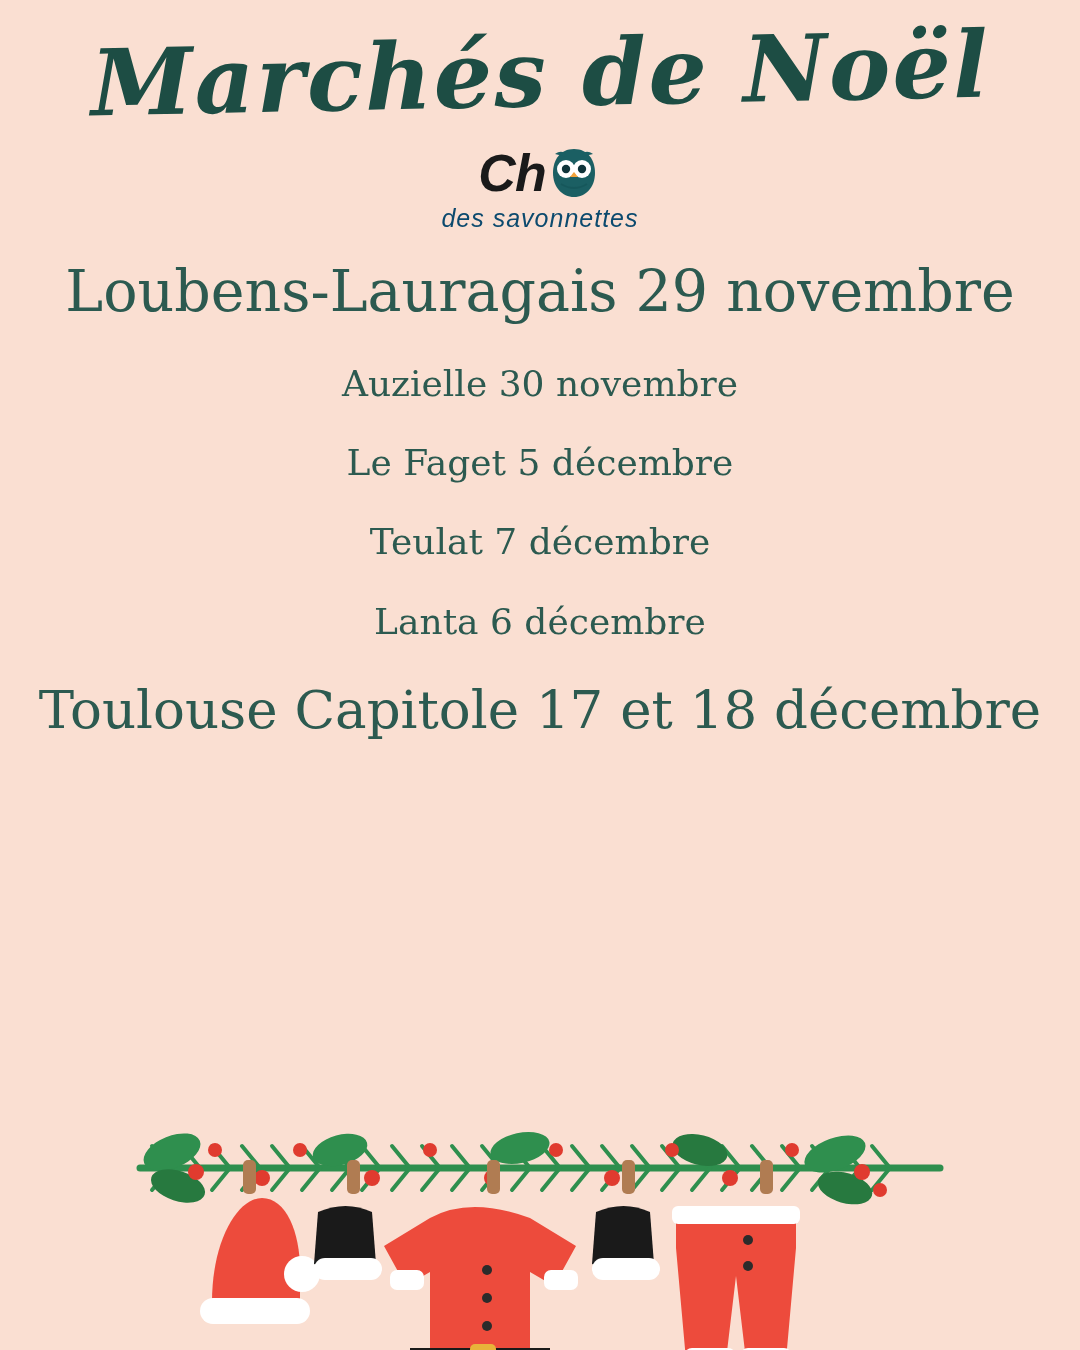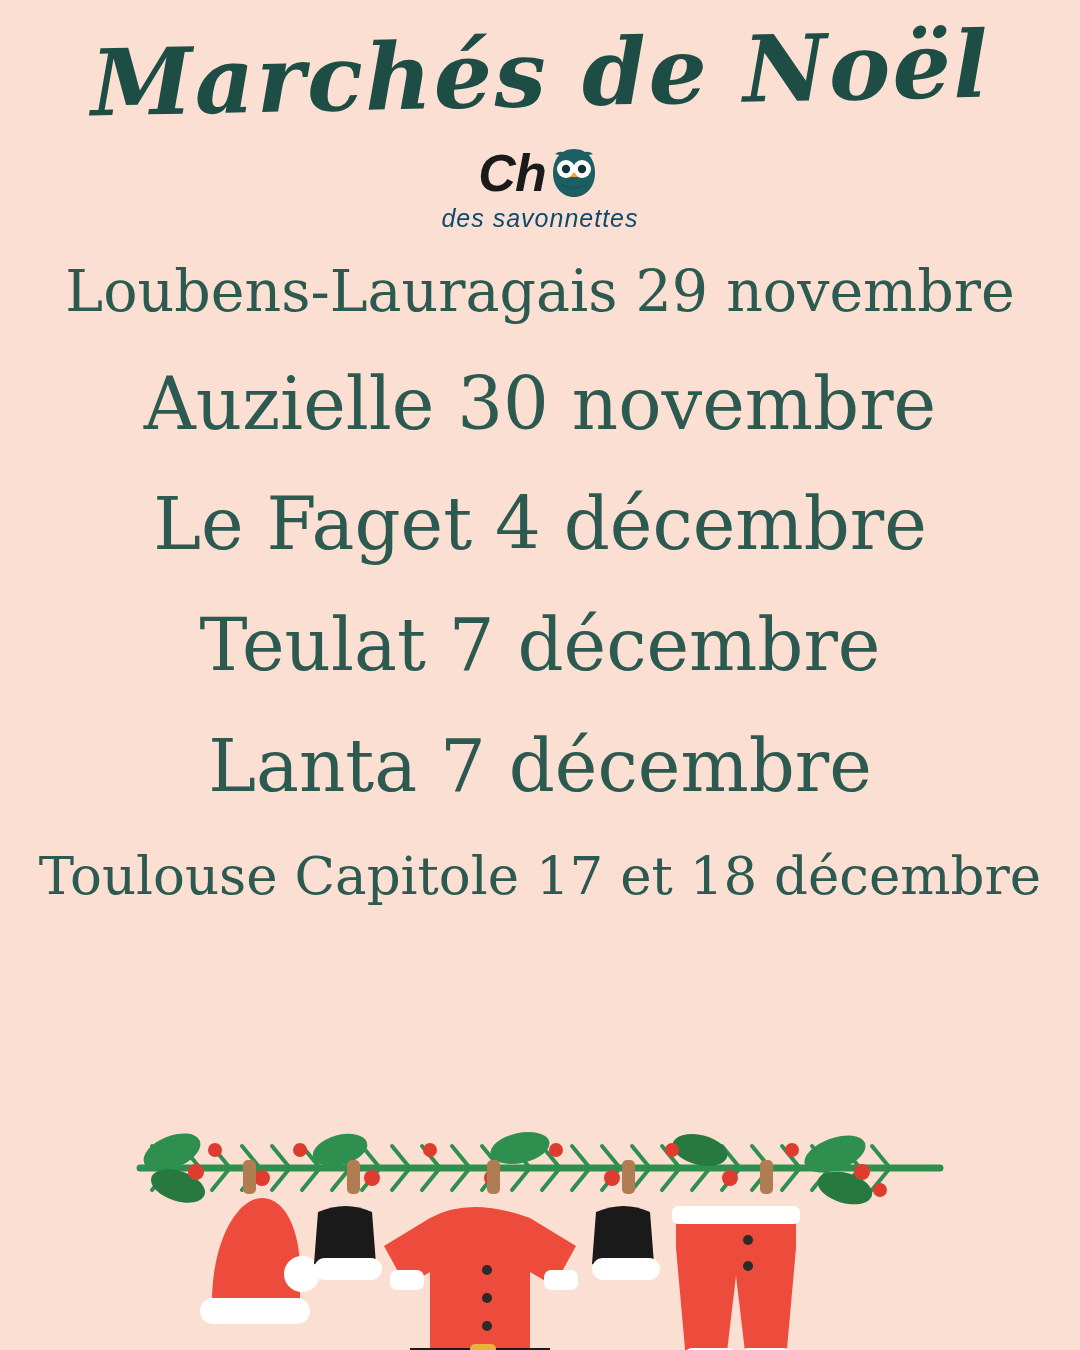--- a/index.html
+++ b/index.html
@@ -75,21 +75,21 @@
 
   
   .list {
     margin-top: 26px;
     padding: 0 8px;
   }
   .list-item {
     text-align: center;
     color: #2c5a50;
     font-family: "DejaVu Serif", serif;
-    font-size: 72px;
+    font-size: 36px;
     line-height: 1.15;
     margin-bottom: 38px;
     white-space: nowrap;
   }
   .list-item:last-child { margin-bottom: 0; }
   .item-0 { font-size: 57px; }
   .item-8 { font-size: 53px; letter-spacing: 0px; }
 
   
   .footer-art {
@@ -124,23 +124,23 @@
           <path d="M14 38 q13 8 26 0" stroke="#0f4a4e" stroke-width="2" fill="none" opacity="0.35"></path>
         </svg>
       </span>
     </div>
     <div class="brand-sub">des savonnettes</div>
   </div>
 
   <div class="list">
     <div class="list-item item-0">Loubens-Lauragais 29 novembre</div>
     <div class="list-item item-1">Auzielle 30 novembre</div>
-    <div class="list-item item-2">Le Faget 4 décembre</div>
+    <div class="list-item item-2">Le Faget 5 décembre</div>
     <div class="list-item item-3">Teulat 7 décembre</div>
-    <div class="list-item item-4">Lanta 7 décembre</div>
+    <div class="list-item item-4">Lanta 6 décembre</div>
     <div class="list-item item-8">Toulouse Capitole  17 et 18  décembre</div>
   </div>
 
   <div class="footer-art">
     <svg viewBox="0 0 1080 230" width="1080" height="230" aria-hidden="true">
 
       <line x1="140" y1="48" x2="940" y2="48" stroke="#2f8f4e" stroke-width="7" stroke-linecap="round"></line>
 
       <g stroke="#2f8f4e" stroke-width="4" stroke-linecap="round">
         <g>

